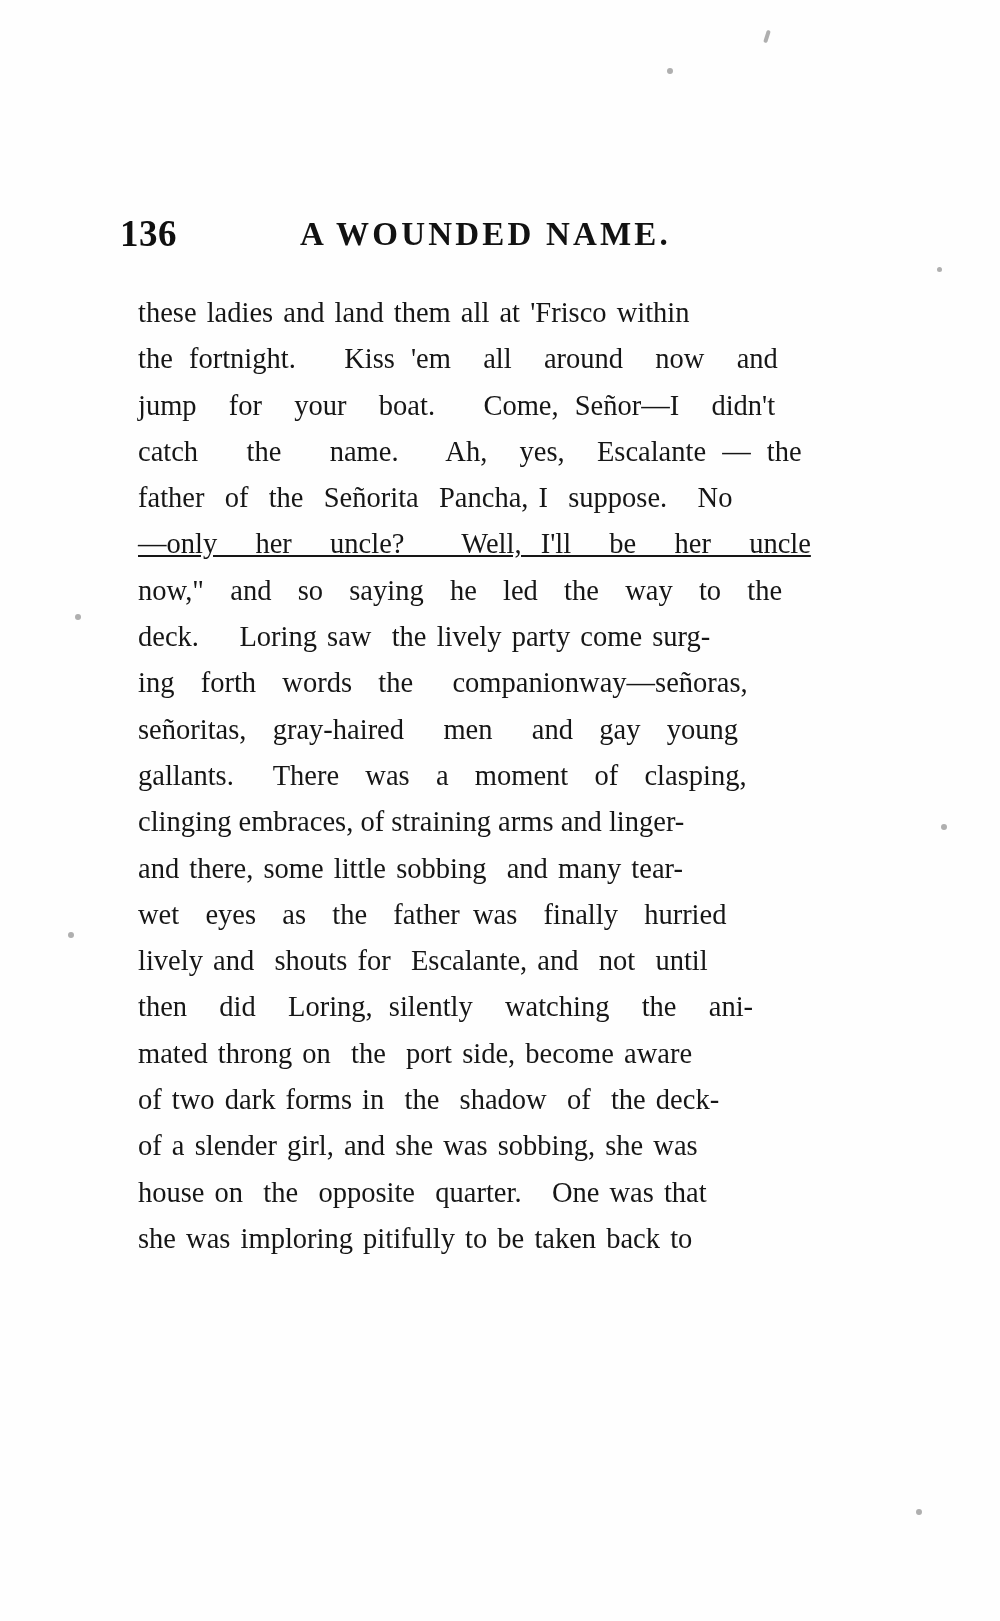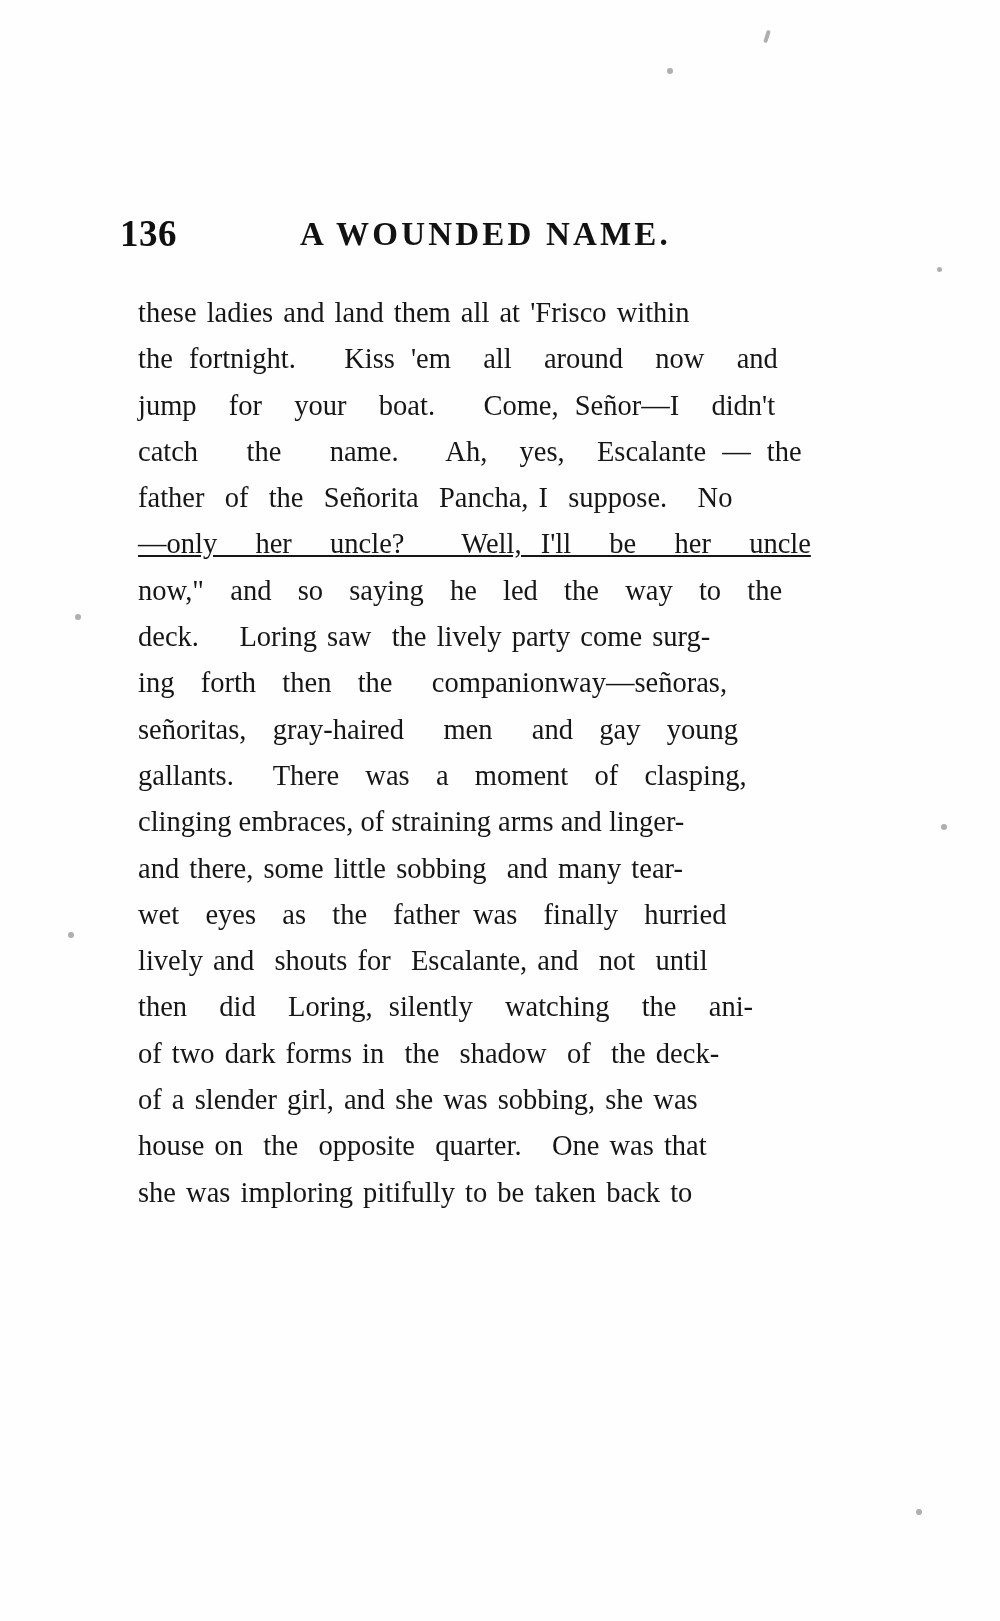--- a/index.html
+++ b/index.html
@@ -106,27 +106,28 @@
 
   <div class="body-text">
     <span class="line ws1">these ladies and land them all at 'Frisco within</span>
     <span class="line ws3">the fortnight.   Kiss 'em  all  around  now  and</span>
     <span class="line ws3">jump  for  your  boat.   Come, Señor—I  didn't</span>
     <span class="line ws3">catch   the   name.   Ah,  yes,  Escalante — the</span>
     <span class="line ws1">father  of  the  Señorita  Pancha, I  suppose.   No</span>
     <span class="line ws4">—only  her  uncle?   Well, I'll  be  her  uncle</span>
     <span class="line ws2">now,"  and  so  saying  he  led  the  way  to  the</span>
     <span class="line ws1">deck.    Loring saw  the lively party come surg-</span>
-    <span class="line ws2">ing  forth  then  the   companionway—señoras,</span>
+    <span class="line ws2">ing  forth  words  the   companionway—señoras,</span>
     <span class="line ws2">señoritas,  gray-haired   men   and  gay  young</span>
     <span class="line ws2">gallants.   There  was  a  moment  of  clasping,</span>
     <span class="line ws0">clinging embraces, of straining arms and linger-</span>
     <span class="line ws1">and there, some little sobbing  and many tear-</span>
     <span class="line ws2">wet  eyes  as  the  father was  finally  hurried</span>
     <span class="line ws1">lively and  shouts for  Escalante, and  not  until</span>
     <span class="line ws3">then  did  Loring, silently  watching  the  ani-</span>
+    <span class="line ws1">mated throng on  the  port side, become aware</span>
     <span class="line ws1">of two dark forms in  the  shadow  of  the deck-</span>
     <span class="line ws1">of a slender girl, and she was sobbing, she was</span>
     <span class="line ws1">house on  the  opposite  quarter.   One was that</span>
     <span class="line ws1">she was imploring pitifully to be taken back to</span>
   </div>
 
 </div>
 
 </body></html>

